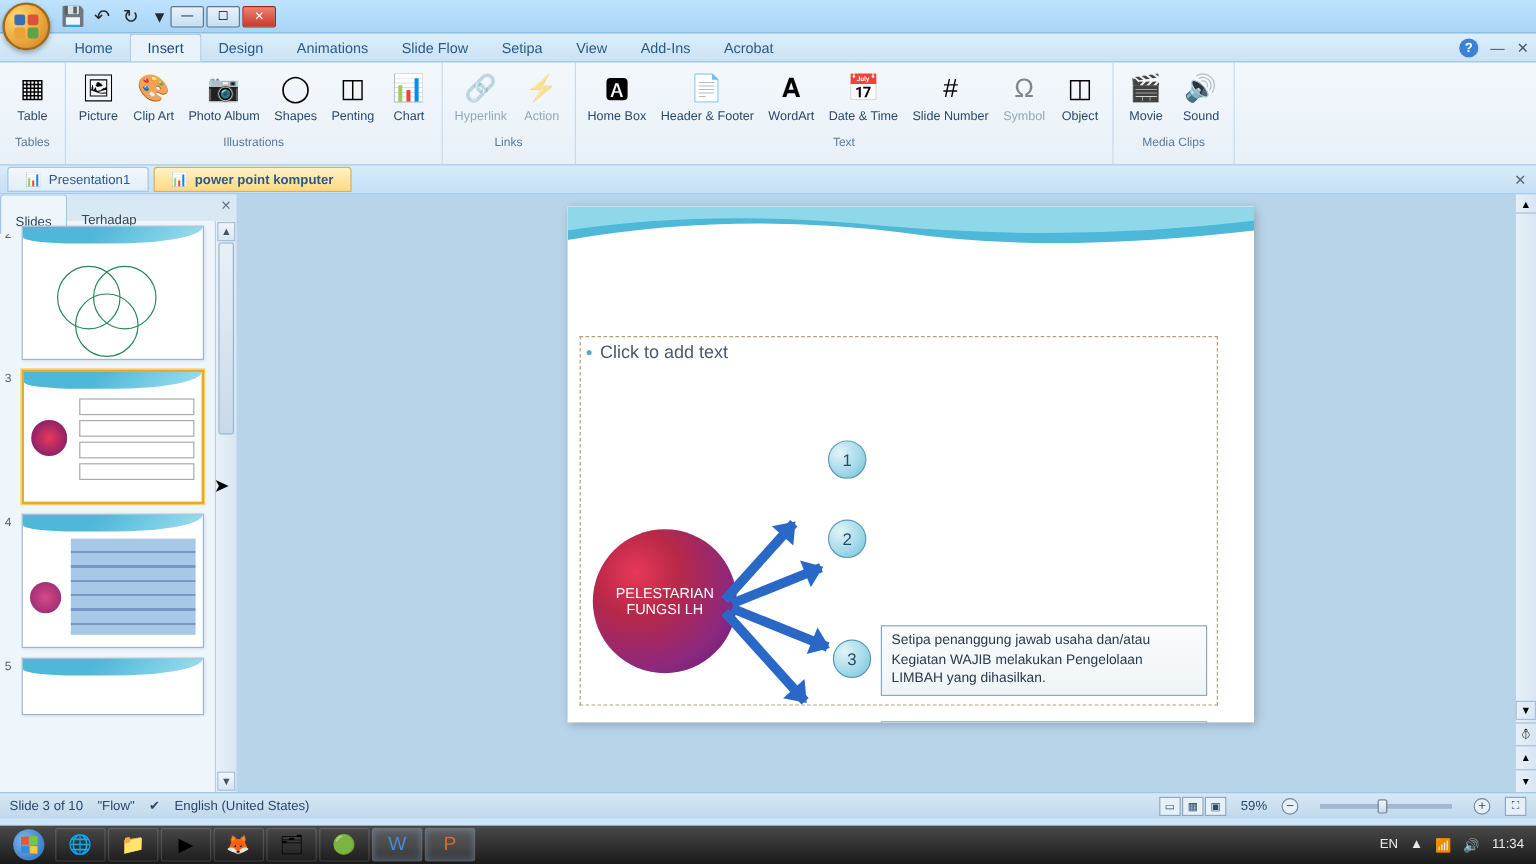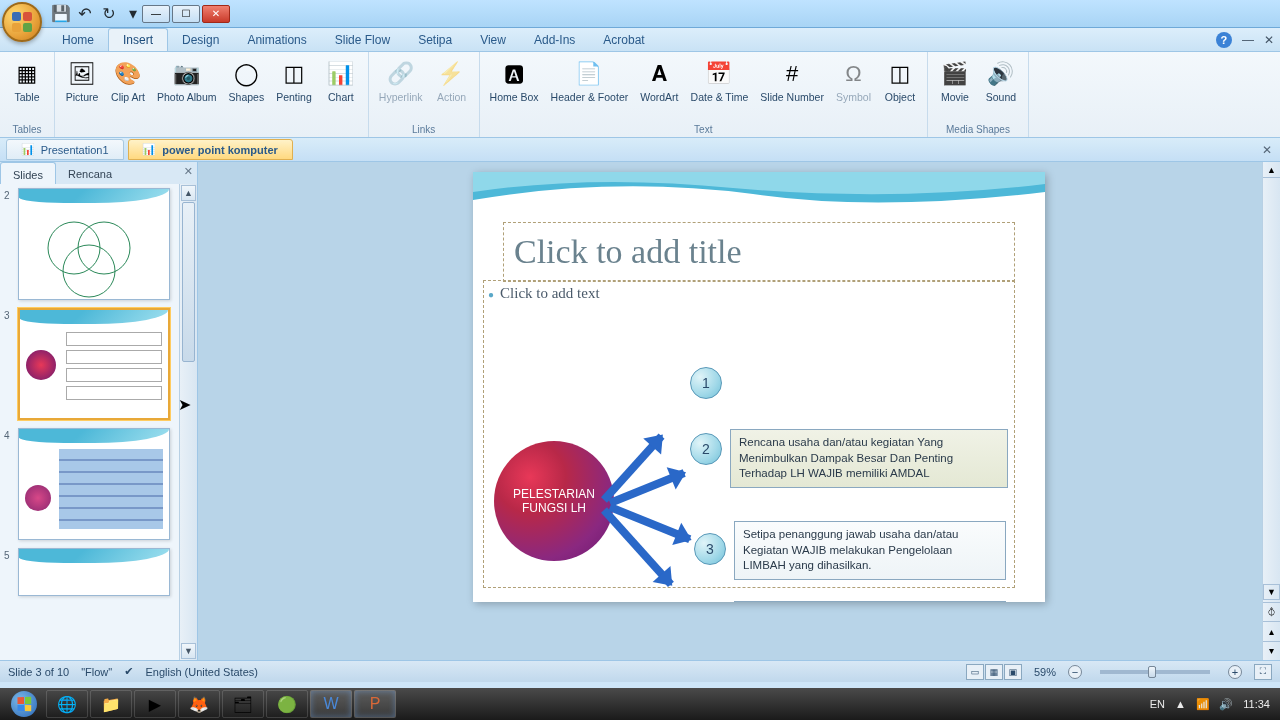--- a/index.html
+++ b/index.html
@@ -23,37 +23,37 @@
 .tab { padding:4px 14px; font-size:12px; color:#2a5a8a; cursor:pointer; }
 .tab.active { background:#e9f2f9; border:1px solid #9ec6e6; border-bottom:none; border-radius:3px 3px 0 0; color:#1a4a7a; }
 .tabrow-right { position:absolute; right:6px; top:4px; display:flex; gap:10px; align-items:center; }
 .help-circle { width:16px; height:16px; border-radius:50%; background:#3b82d6; color:#fff; font-size:11px; font-weight:bold; display:flex; align-items:center; justify-content:center; cursor:pointer; }
 .sm-ic { font-size:12px; color:#456; cursor:pointer; }
 
 
 .ribbon { height:86px; background:linear-gradient(#f3f8fc,#e8f0f7); display:flex; border-bottom:1px solid #9ec6e6; }
 .rgroup { border-right:1px solid #c7dbec; display:flex; flex-direction:column; }
 .rbtns { flex:1; display:flex; align-items:flex-start; padding:4px 6px 0; gap:4px; }
-.rlabel { font-size:10px; color:#5a7a9a; text-align:center; padding-bottom:2px; }
+.rlabel { font-size:10px; color:#5a7a9a; text-align:center; padding-bottom:12px; }
 .rbtn { display:flex; flex-direction:column; align-items:center; padding:2px 4px; cursor:pointer; min-width:42px; }
 .rbtn.disabled { opacity:.45; cursor:default; }
 .rbtn .ic { width:32px; height:32px; display:flex; align-items:center; justify-content:center; font-size:22px; }
 .rbtn .lb { font-size:10.5px; color:#2a4a6a; text-align:center; line-height:1.1; margin-top:2px; }
 
 
 .doctabs { height:24px; background:linear-gradient(#d8ecf9,#c5dff5); display:flex; align-items:center; padding:0 6px; border-bottom:1px solid #9ec6e6; position:relative;}
 .doctab { padding:3px 14px; font-size:11px; color:#2a5a8a; background:linear-gradient(#f3f8fc,#e0edf7); border:1px solid #a8c8e0; border-radius:3px 3px 0 0; margin-right:4px; cursor:pointer; display:flex; align-items:center; gap:6px;}
 .doctab.active { background:linear-gradient(#fff2c8,#ffd980); border-color:#e0b050; font-weight:bold; }
 .doctabs .x { position:absolute; right:8px; font-size:12px; color:#567; cursor:pointer; }
 
 
 .main { display:flex; height:498px; }
 .sidepanel { width:198px; background:#eef5fb; border-right:1px solid #9ec6e6; display:flex; flex-direction:column; }
 .sidetabs { height:22px; display:flex; background:#d8e8f5; position:relative; }
-.sidetab { padding:6px 12px; font-size:11px; cursor:pointer; color:#345; }
+.sidetab { padding:16px 12px; font-size:11px; cursor:pointer; color:#345; }
 .sidetab.active { background:#eef5fb; border:1px solid #9ec6e6; border-bottom:none; border-radius:3px 3px 0 0; }
 .sidetabs .x { position:absolute; right:4px; top:3px; font-size:11px; cursor:pointer; color:#678; }
 .thumbs-wrap { flex:1; display:flex; }
 .thumbs { width:180px; overflow:hidden; padding:4px; }
 .vscrollbar { width:18px; background:linear-gradient(90deg,#e8f0f7,#d8e6f2); border-left:1px solid #b8d0e4; position:relative; }
 .vs-btn { height:16px; display:flex; align-items:center; justify-content:center; font-size:9px; color:#456; cursor:pointer; background:linear-gradient(#f0f6fb,#d8e6f2); border:1px solid #a8c0d8; margin:1px; }
 .vs-thumb { position:absolute; left:2px; right:2px; top:18px; height:160px; background:linear-gradient(#e8f0f7,#c8daea); border:1px solid #98b4d0; border-radius:2px; cursor:pointer; }
 .thumb-item { display:flex; gap:4px; margin-bottom:8px; }
 .thumb-num { font-size:10px; color:#567; width:10px; padding-top:2px; }
 .thumb { width:152px; height:112px; background:#fff; border:1px solid #9ab8d4; box-shadow:1px 1px 3px rgba(0,0,0,.15); position:relative; overflow:hidden; cursor:pointer; }
@@ -63,21 +63,21 @@
 .editor { flex:1; background:#b8d4e8; position:relative; display:flex; flex-direction:column; }
 .slide-area { flex:1; overflow:auto; position:relative; padding:10px 0 0 40px; }
 .slide { width:572px; height:430px; background:#fff; box-shadow:2px 2px 8px rgba(0,0,0,.25); position:relative; margin:0 auto; overflow:hidden; }
 .slide .wave { position:absolute; top:0; left:0; right:0; height:40px; }
 .wave svg { width:100%; height:100%; }
 .title-ph { position:absolute; top:50px; left:30px; right:30px; height:60px; border:1px dashed #b0a078; display:flex; align-items:center; padding:0 10px; }
 .title-ph span { font-size:34px; color:#6a828e; font-family:Georgia,serif; }
 .body-ph { position:absolute; top:108px; left:10px; right:30px; bottom:14px; border:1px dashed #b0a078; padding:4px; }
 .body-ph .bull { display:flex; align-items:flex-start; gap:6px; }
 .body-ph .bull::before { content:"●"; color:#5aa8c8; font-size:10px; margin-top:4px; }
-.body-ph .bull span { font-size:15px; color:#4a5a6a; font-family:Liberation Serif, serif; }
+.body-ph .bull span { font-size:15px; color:#4a5a6a; font-family:Liberation Sans, sans-serif; }
 
 .center-circle { position:absolute; left:10px; top:160px; width:120px; height:120px; border-radius:50%; background:radial-gradient(circle at 30% 30%,#e83858,#b82848 30%,#8a2880 70%,#6a1870); display:flex; align-items:center; justify-content:center; text-align:center; color:#fff; font-family:Georgia,serif; font-size:12px; padding:10px; }
 .arrow { position:absolute; background:#2a68c8; height:8px; transform-origin:left center; }
 .arrow::after { content:""; position:absolute; right:-14px; top:-8px; border:12px solid transparent; border-left:16px solid #2a68c8; }
 .num-circle { position:absolute; width:32px; height:32px; border-radius:50%; background:radial-gradient(circle at 30% 30%,#e0f4f8,#a0d8e8 60%,#70c0d8); border:1px solid #5898b8; display:flex; align-items:center; justify-content:center; font-family:Georgia,serif; color:#2a4a6a; font-size:14px; }
 .text-box { position:absolute; background:linear-gradient(#fafcfd,#eef4f7); border:1px solid #8aa8c0; padding:5px 8px; font-family:Georgia,serif; font-size:11.5px; color:#2a3a4a; line-height:1.35; }
 .text-box.g { background:linear-gradient(#f0f2e6,#e4e8d4); }
 
 .cursor-ptr { position:absolute; left:178px; top:395px; font-size:16px; z-index:999; pointer-events:none; }
 
@@ -186,20 +186,21 @@
         </div>
     <div class="rbtn">
           <div class="ic">◫</div>
           <div class="lb">Penting</div>
         </div>
     <div class="rbtn">
           <div class="ic">📊</div>
           <div class="lb">Chart</div>
         </div>
   </div>
+      <div class="rlabel">Illustrations</div>
     </div>
 
   <div class="rgroup">
       <div class="rbtns">
     <div class="rbtn disabled">
           <div class="ic">🔗</div>
           <div class="lb">Hyperlink</div>
         </div>
     <div class="rbtn disabled">
           <div class="ic">⚡</div>
@@ -251,41 +252,41 @@
       <div class="rbtns">
     <div class="rbtn">
           <div class="ic">🎬</div>
           <div class="lb">Movie</div>
         </div>
     <div class="rbtn">
           <div class="ic">🔊</div>
           <div class="lb">Sound</div>
         </div>
   </div>
-      <div class="rlabel">Media Shapes</div>
+      <div class="rlabel">Media Clips</div>
     </div>
 </div>
 
 <div class="doctabs">
   <div class="doctab">
       <span>📊</span>
       <span>Presentation1</span>
     </div>
   <div class="doctab active">
       <span>📊</span>
       <span>power point komputer</span>
     </div>
   <div class="x">✕</div>
 </div>
 
 <div class="main">
   <div class="sidepanel">
     <div class="sidetabs">
       <div class="sidetab active">Slides</div>
-      <div class="sidetab">Rencana</div>
+      <div class="sidetab">Terhadap</div>
       <div class="x">✕</div>
     </div>
     <div class="thumbs-wrap">
       <div class="thumbs">
         <div class="thumb-item">
             <div class="thumb-num">2</div>
           <div class="thumb">
               <div class="wave"></div>
            <svg viewBox="0 0 150 110" style="position:absolute;top:14px">
                 <circle cx="55" cy="45" r="26" fill="none" stroke="#2a8858" stroke-width="1"></circle>
@@ -328,23 +329,20 @@
     </div>
   </div>
 
   <div class="editor">
     <div class="slide-area">
       <div class="slide">
         <div class="wave"><svg viewBox="0 0 572 40" preserveAspectRatio="none">
               <path d="M0,0 L572,0 L572,20 Q400,40 280,22 Q140,4 0,28 Z" fill="#4db8d8"></path>
               <path d="M0,0 L572,0 L572,12 Q420,30 260,16 Q120,2 0,20 Z" fill="#a0e0ef" opacity=".8"></path>
             </svg></div>
-        <div class="title-ph">
-            <span>Click to add title</span>
-          </div>
         <div class="body-ph">
           <div class="bull">
               <span>Click to add text</span>
             </div>
 
           <div class="center-circle">
               <span>PELESTARIAN FUNGSI LH</span>
             </div>
           <div class="arrow" style="left:120px;top:215px;width:86px;transform:rotate(-48deg)"></div>
           <div class="arrow" style="left:126px;top:218px;width:80px;transform:rotate(-22deg)"></div>
@@ -354,21 +352,20 @@
           <div class="num-circle" style="left:206px;top:86px">
               <span>1</span>
             </div>
           <div class="num-circle" style="left:206px;top:152px">
               <span>2</span>
             </div>
           <div class="num-circle" style="left:210px;top:252px">
               <span>3</span>
             </div>
 
-          <div class="text-box g" style="left:246px;top:148px;width:278px"><span>Rencana usaha dan/atau kegiatan Yang Menimbulkan Dampak Besar Dan Penting Terhadap LH WAJIB memiliki AMDAL</span></div>
           <div class="text-box" style="left:250px;top:240px;width:272px"><span>Setipa penanggung jawab usaha dan/atau Kegiatan WAJIB melakukan Pengelolaan LIMBAH yang dihasilkan.</span></div>
           <div class="text-box" style="left:250px;top:320px;width:272px"></div>
         </div>
       </div>
     </div>
     <div class="editor-right-gutter">
       <div class="erg-top">▲</div>
       <div class="erg-bot">▼</div>
       <div class="erg-nav">
         <div>⦽</div>

